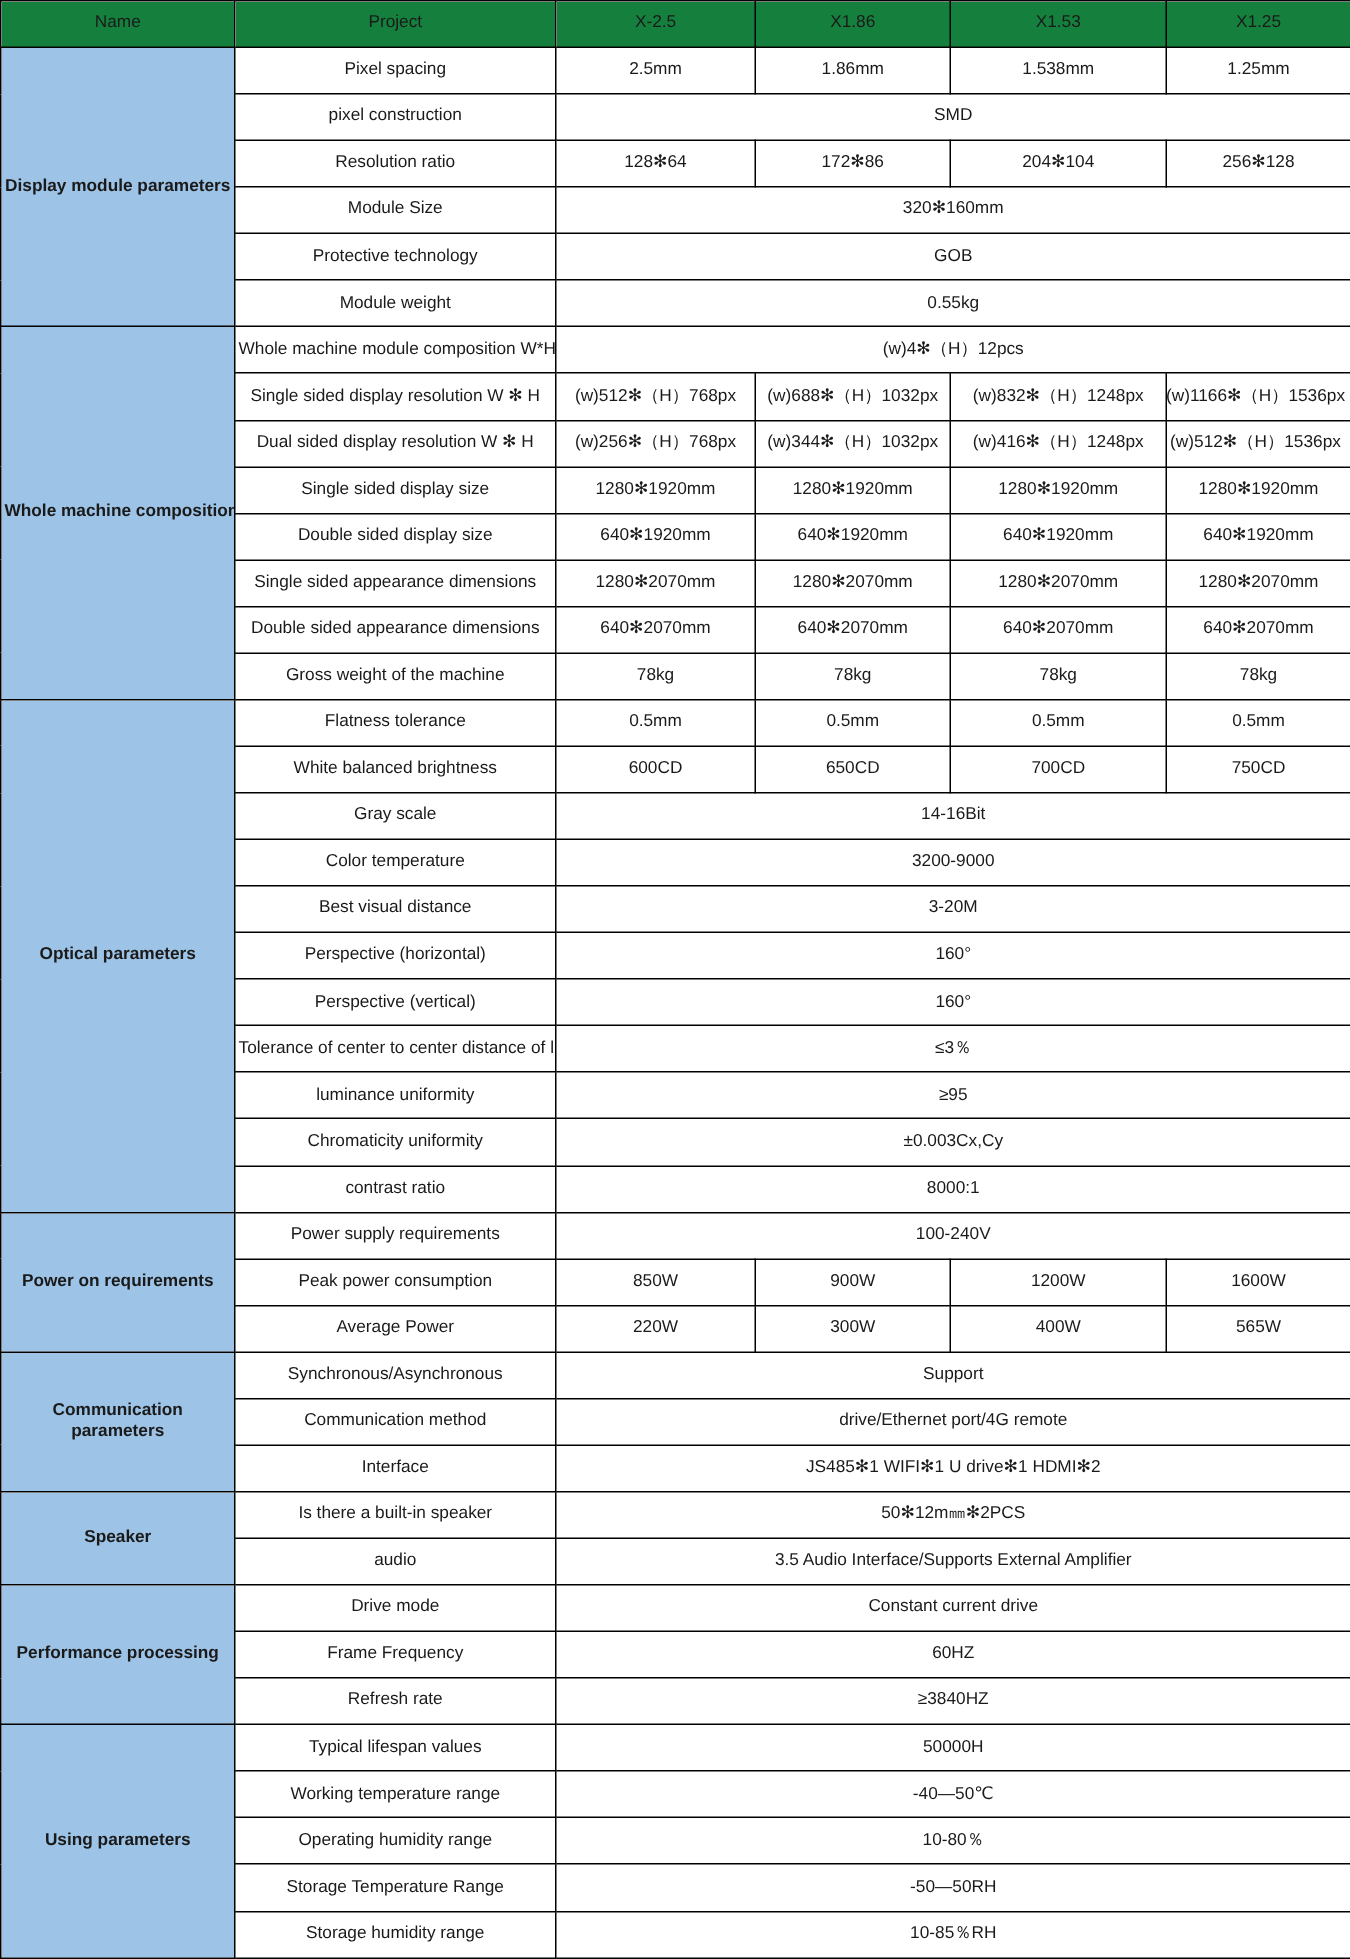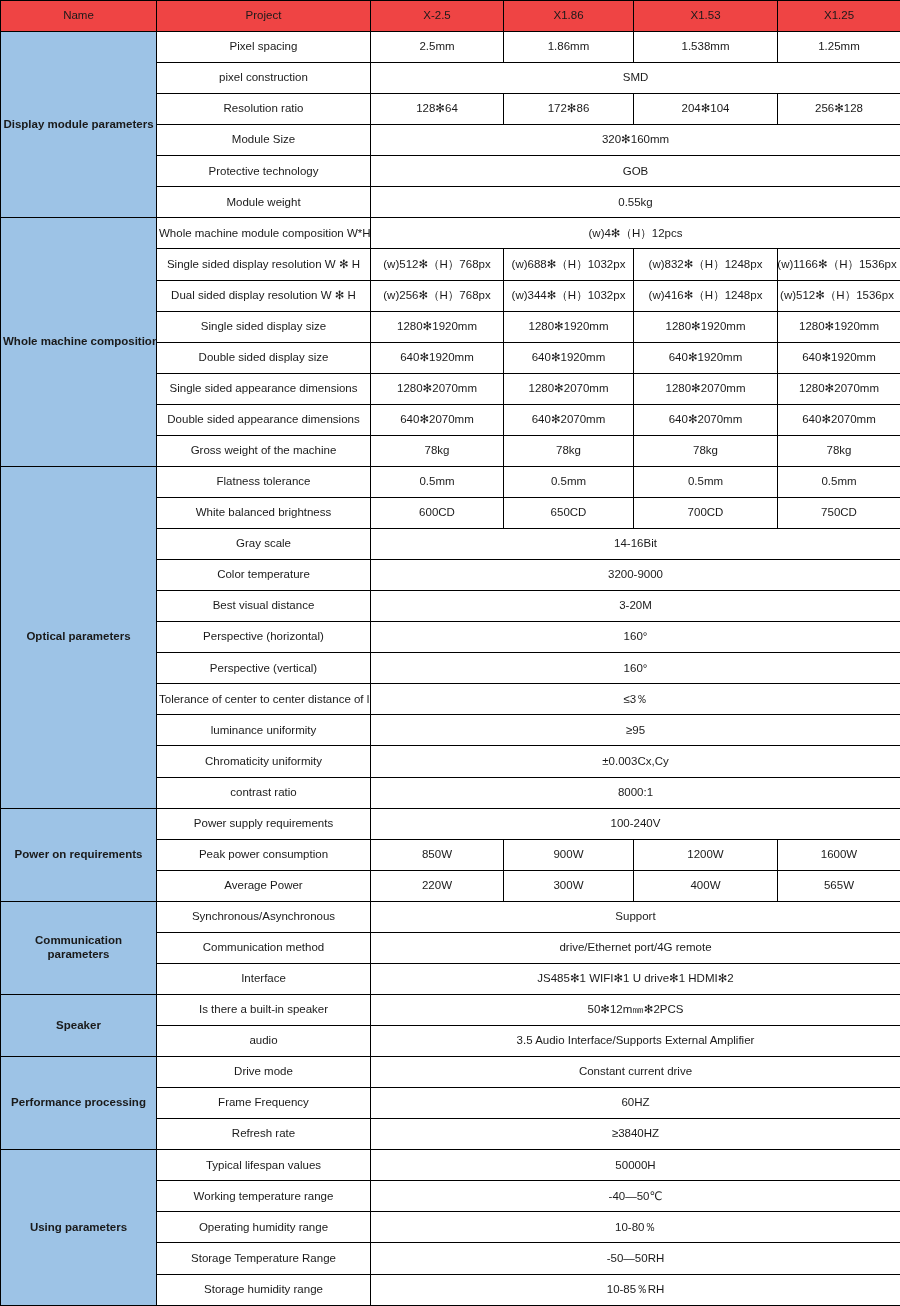--- a/index.html
+++ b/index.html
@@ -30,21 +30,21 @@
   
   col.c-cat{width:156px;}
   col.c-proj{width:214px;}
   col.c-v1{width:133px;}
   col.c-v2{width:130px;}
   col.c-v3{width:144px;}
   col.c-v4{width:123px;}
 
   
   tr.head-row td{
-    background:#ef4444;
+    background:#15803d;
     height:30px;
     font-size:12.5px;
     color:#16262e;
     border-top:2px solid #000;
     border-bottom:1px solid #000;
   }
   
   td.cat{
     background:#9DC3E6;
     font-size:12px;

